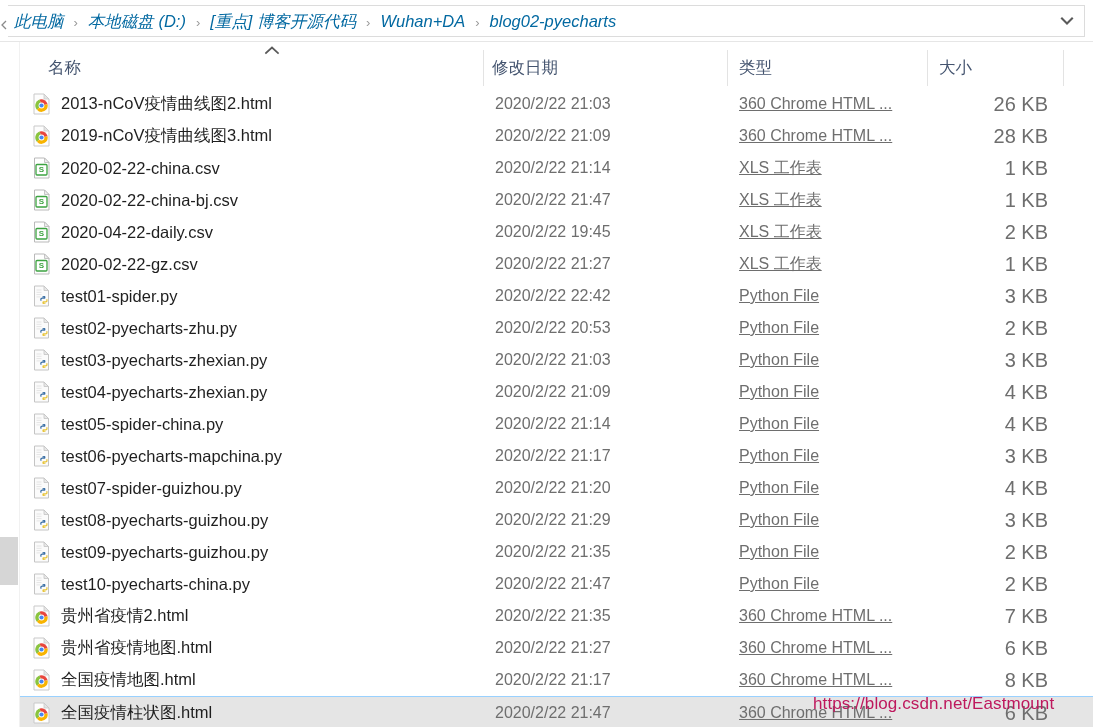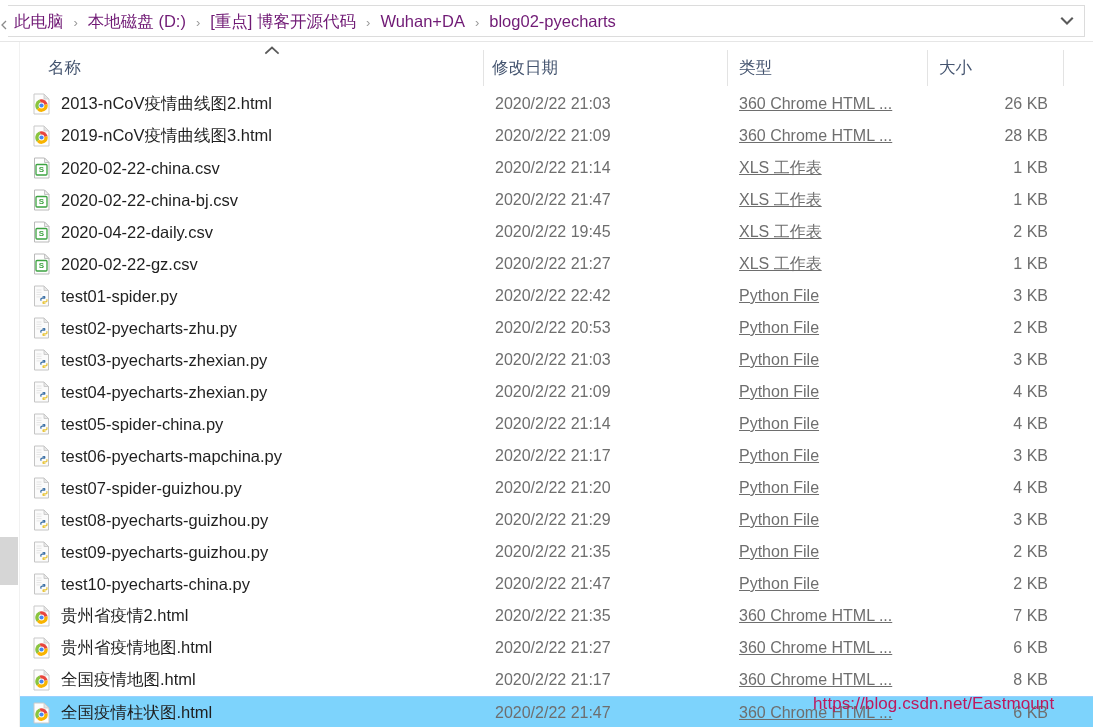--- a/index.html
+++ b/index.html
@@ -43,22 +43,23 @@
     top: 0;
     height: 42px;
     display: flex;
     align-items: center;
     font-size: 16.5px;
     color: #1b1b1b;
     white-space: nowrap;
   }
   .crumb {
     padding: 0 2px;
-    color: #701a75;
+    color: #0369a1;
     line-height: 1;
+    font-style: italic;
   }
   .crumb-sep {
     color: #9a9a9a;
     font-size: 13px;
     padding: 0 8px;
     line-height: 1;
     transform: translateY(1px);
   }
   .addr-left-arrow {
     position: absolute;
@@ -120,21 +121,21 @@
     height: 639px;
     overflow: hidden;
   }
   .row {
     position: relative;
     height: 32px;
     width: 1073px;
     display: block;
   }
   .row.selected {
-    background: #7dd3fc;
+    background: #e5e5e5;
     border-top: 1px solid #99d1ff;
     border-bottom: 1px solid #99d1ff;
     box-sizing: border-box;
   }
   .cell-name {
     position: absolute;
     left: 12px;
     top: 0;
     height: 32px;
     display: flex;
@@ -169,21 +170,21 @@
   }
   .cell-size {
     position: absolute;
     left: 860px;
     width: 168px;
     top: 0;
     height: 32px;
     display: flex;
     align-items: center;
     justify-content: flex-end;
-    font-size: 16px;
+    font-size: 20px;
     color: #6e6e6e;
     white-space: nowrap;
   }
 
   
   .icon {
     width: 20px;
     height: 22px;
     display: inline-block;
     flex: 0 0 20px;

